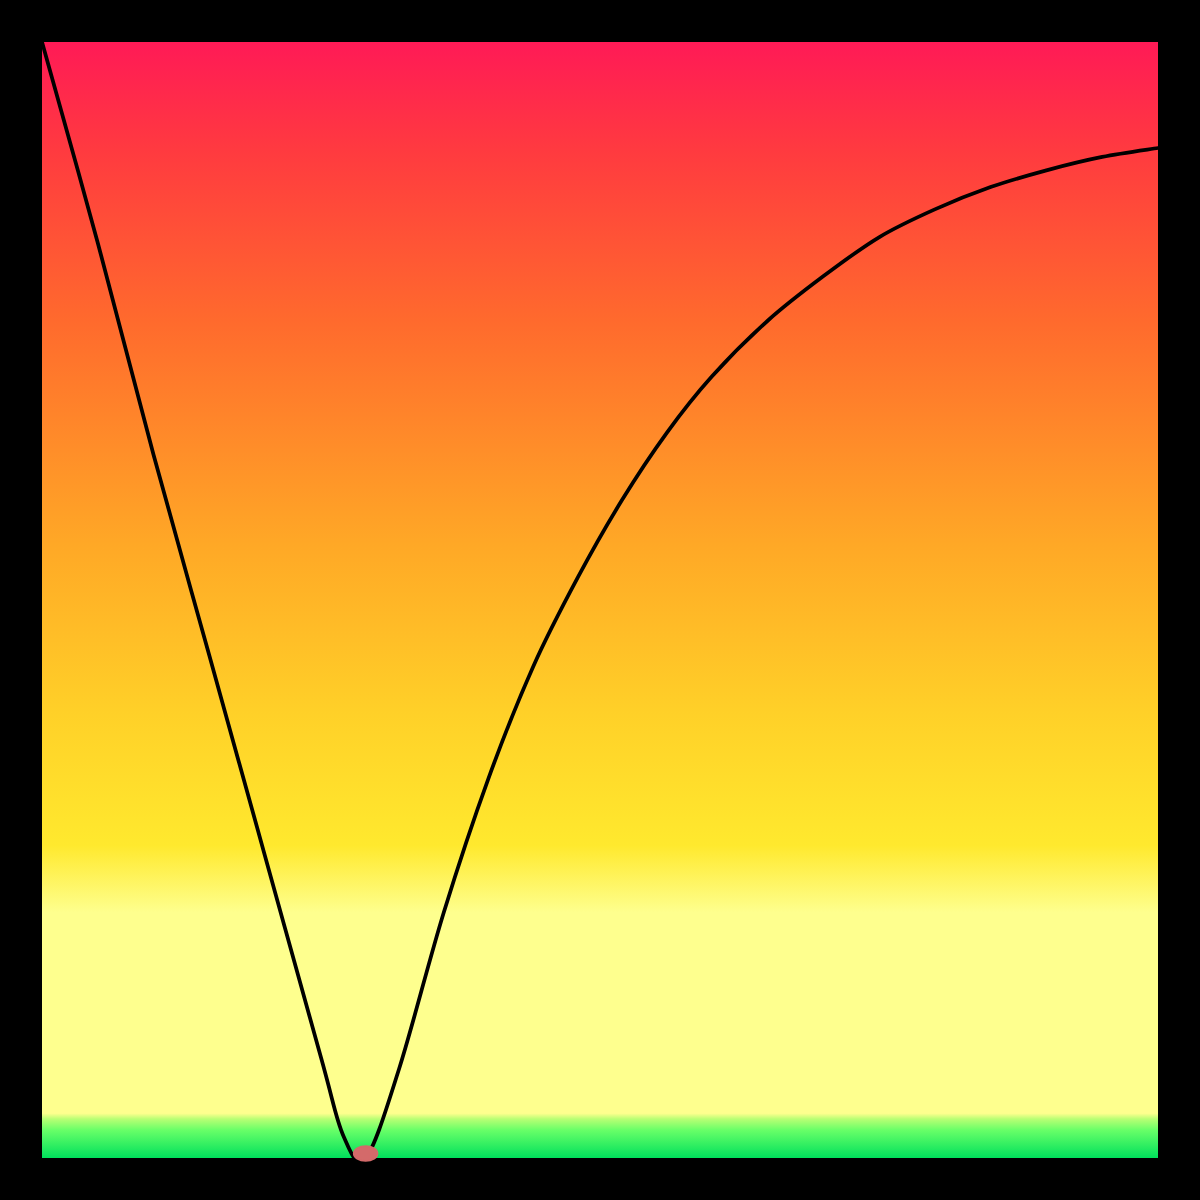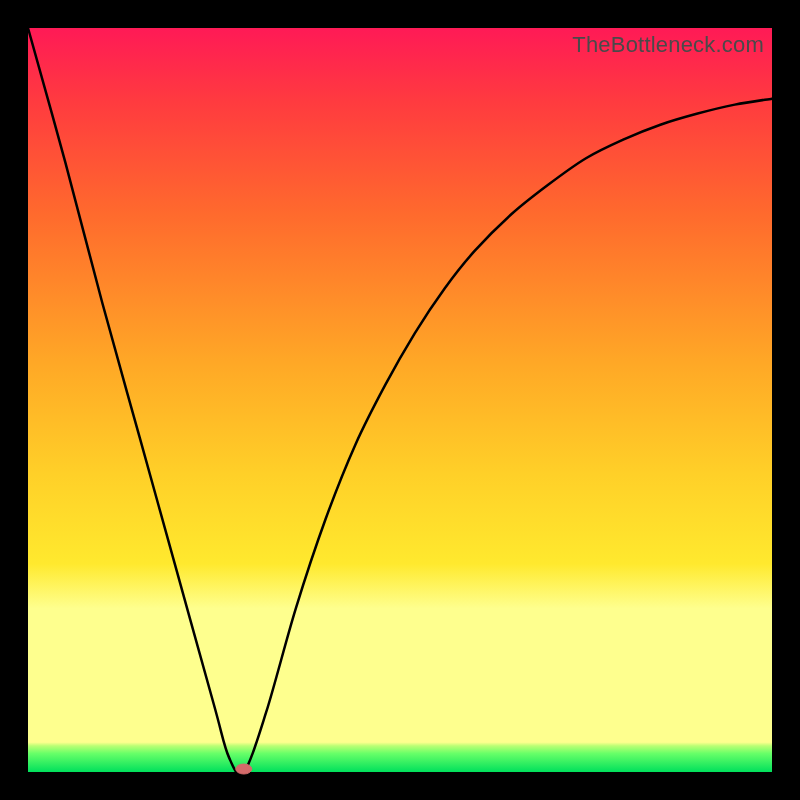--- a/index.html
+++ b/index.html
@@ -59,19 +59,18 @@
   .minimum-marker {
     fill: #d46a6a;
     stroke: #d46a6a;
   }
 </style>
 </head>
 <body>
 
 <div class="chart-root">
   <div class="plot-area">
-    <div class="watermark">TheBottleneck.com</div>
     <svg class="curve" viewBox="0 0 744 744" preserveAspectRatio="none">
       <path id="curve-path" fill="none" stroke="#000" stroke-width="2.5" stroke-linejoin="round" stroke-linecap="round" d="M 0.00 0.00 C 6.20 22.32, 24.80 88.04, 37.20 133.92 C 49.60 179.80, 62.00 229.40, 74.40 275.28 C 86.80 321.16, 99.20 364.56, 111.60 409.20 C 124.00 453.84, 136.40 498.48, 148.80 543.12 C 161.20 587.76, 177.32 646.04, 186.00 677.04 C 194.68 708.04, 195.92 717.96, 200.88 729.12 C 205.84 740.28, 209.56 751.44, 215.76 744.00 C 221.96 736.56, 229.40 711.76, 238.08 684.48 C 246.76 657.20, 257.92 612.56, 267.84 580.32 C 277.76 548.08, 287.68 518.32, 297.60 491.04 C 307.52 463.76, 317.44 438.96, 327.36 416.64 C 337.28 394.32, 347.20 375.72, 357.12 357.12 C 367.04 338.52, 376.96 321.16, 386.88 305.04 C 396.80 288.92, 406.72 274.04, 416.64 260.40 C 426.56 246.76, 435.24 235.60, 446.40 223.20 C 457.56 210.80, 471.20 197.16, 483.60 186.00 C 496.00 174.84, 508.40 165.54, 520.80 156.24 C 533.20 146.94, 545.60 137.64, 558.00 130.20 C 570.40 122.76, 582.80 117.18, 595.20 111.60 C 607.60 106.02, 620.00 101.06, 632.40 96.72 C 644.80 92.38, 657.20 88.91, 669.60 85.56 C 682.00 82.21, 694.40 79.11, 706.80 76.63 C 719.20 74.15, 737.80 71.67, 744.00 70.68"></path>
       <ellipse id="min-marker" class="minimum-marker" rx="8" ry="5" cx="215.76" cy="741.00"></ellipse>
     </svg>
   </div>
 </div>
 
 </body></html>

